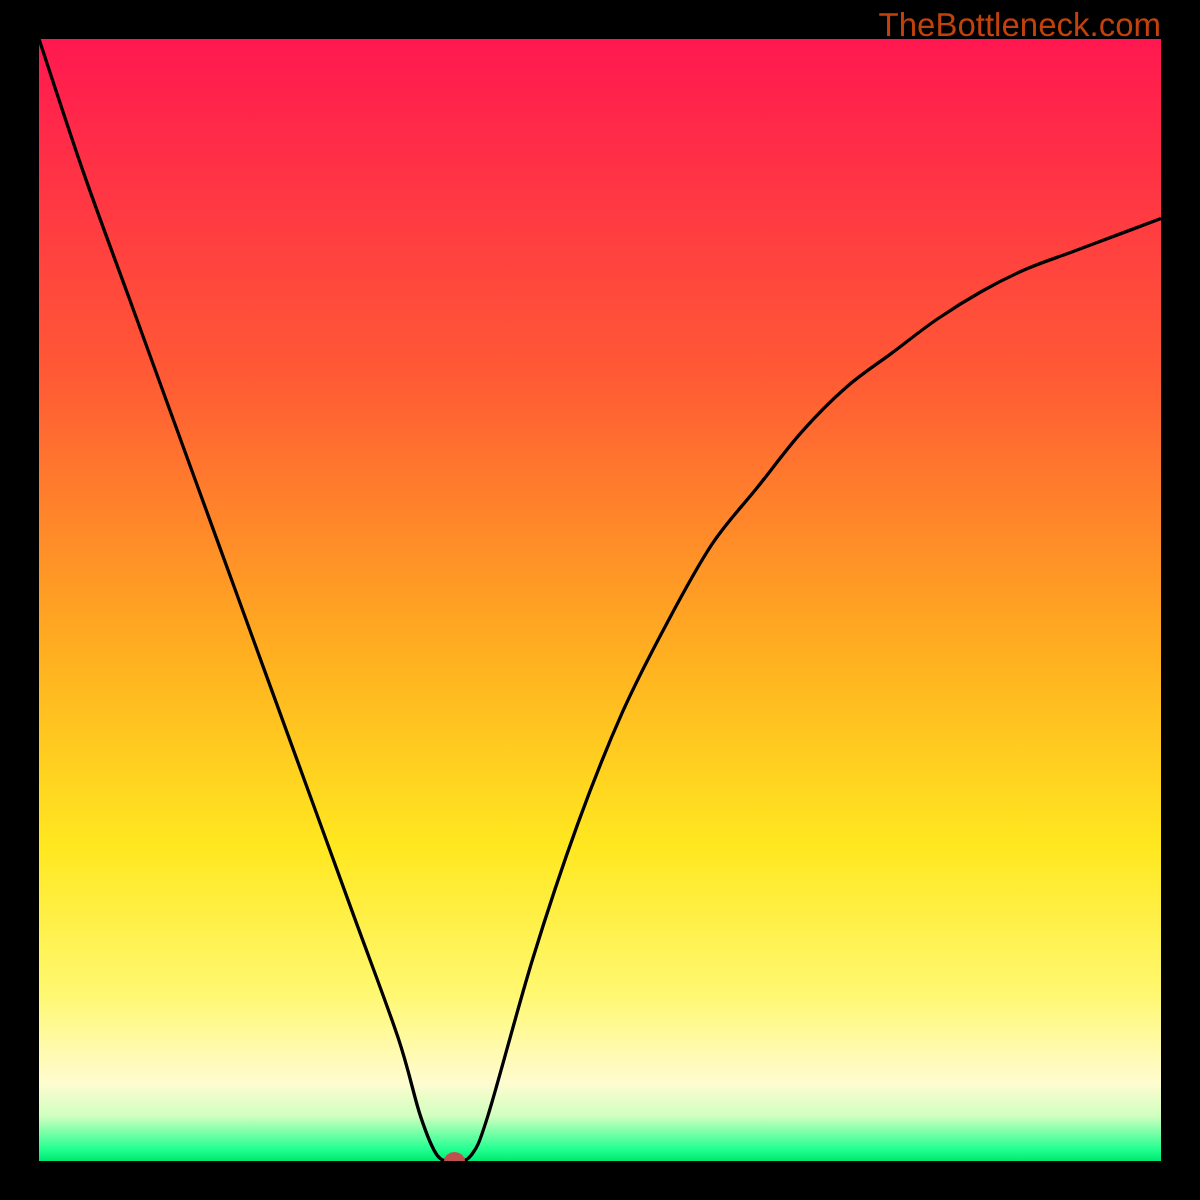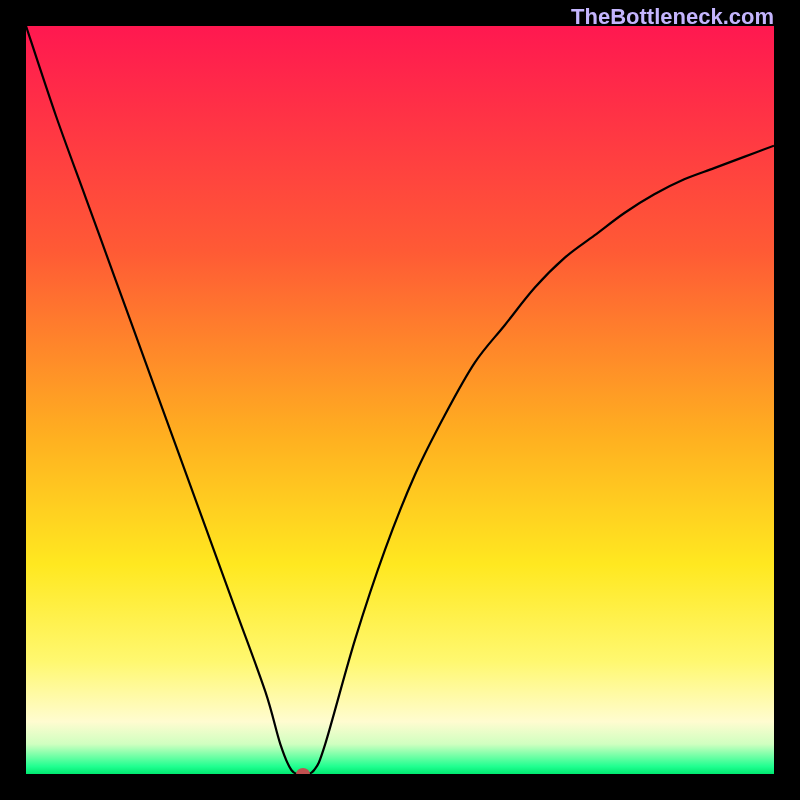--- a/index.html
+++ b/index.html
@@ -11,24 +11,23 @@
     width: 800px;
     height: 800px;
     background: #000;
     position: relative;
     font-family: Arial, sans-serif;
   }
   .watermark {
     position: absolute;
     top: 4px;
     right: 26px;
-    color: #c4b5fd;
+    color: #c2410c;
     font-size: 22px;
     z-index: 10;
-    font-weight: bold;
   }
   .plot-area {
     position: absolute;
     top: 26px;
     left: 26px;
     width: 748px;
     height: 748px;
     overflow: hidden;
   }
   .gradient-bg {

